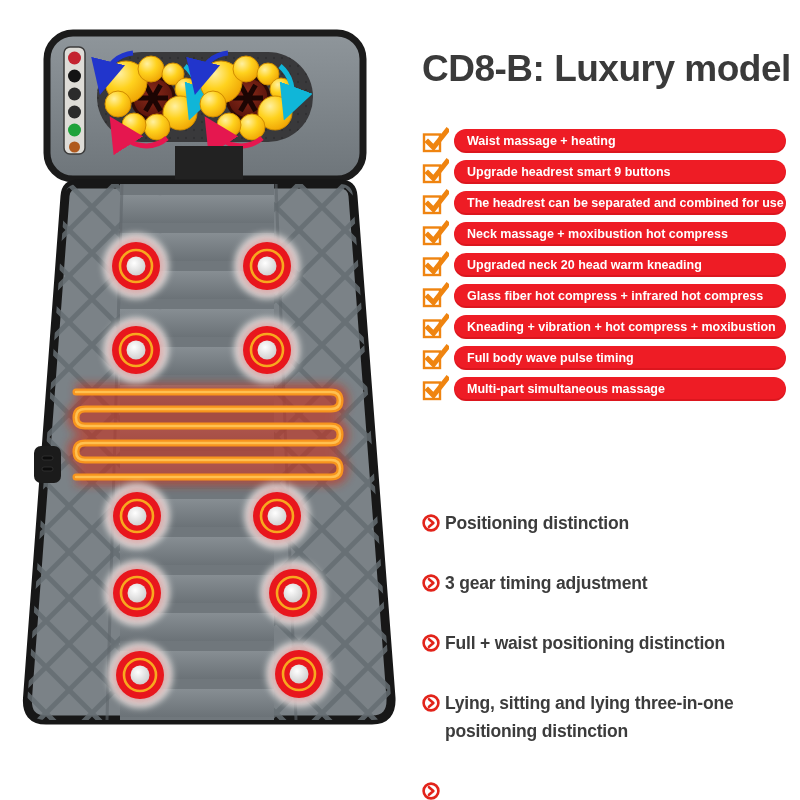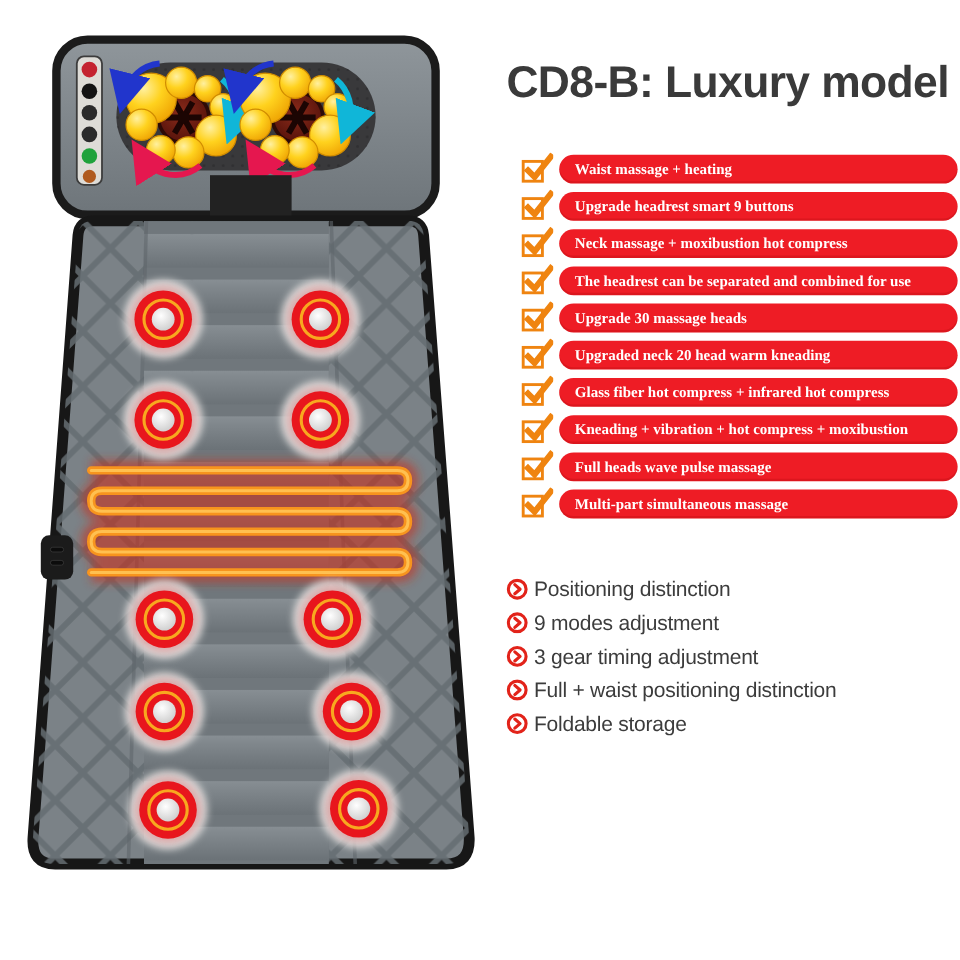--- a/index.html
+++ b/index.html
@@ -7,32 +7,32 @@
   .stage{position:relative;width:640px;height:800px;background:#fff;}
 
   
   .mat-svg{position:absolute;left:0;top:0;}
 
   
   .page-title{
     position:absolute;left:422px;top:48px;width:370px;
     font-size:37px;font-weight:bold;color:#3a3a3a;letter-spacing:-0.5px;margin:0;
   }
-  .banner-list{position:absolute;left:434px;top:129px;width:364px;font-family:Liberation Serif, serif;}
+  .banner-list{position:absolute;left:422px;top:129px;width:364px;}
   .banner-row{display:flex;align-items:center;height:24px;margin-bottom:7px;}
   .check-icon{width:27px;height:26px;flex:0 0 27px;margin-right:5px;margin-top:-2px;}
   .pill{
     flex:1;height:24px;line-height:24px;background:#ee1c25;border-radius:12.5px;
     color:#ffffff;font-size:12.5px;font-weight:bold;padding:0 6px 0 13px;
     white-space:nowrap;overflow:hidden;box-shadow:inset 0 -2px 0 rgba(140,0,0,.18);
   }
   .bullet-list{position:absolute;left:422px;top:477px;width:356px;}
   .bullet-item{
-    position:relative;padding-left:23px;font-size:17.5px;font-weight:normal;
-    color:#3c3c3c;line-height:28px;letter-spacing:-0.2px;
+    position:relative;padding-left:23px;font-size:17.5px;font-weight:bold;
+    color:#3c3c3c;line-height:28px;letter-spacing:-0.2px;margin-top:32px;
   }
   .bullet-icon{position:absolute;left:0;top:5px;width:18px;height:18px;}
   .wrap-narrow{display:inline-block;max-width:292px;vertical-align:top;}
 </style>
 </head>
 <body>
 
 <div class="stage">
 
   <svg class="mat-svg" width="420" height="760" viewBox="0 0 420 760">
@@ -197,41 +197,34 @@
           <rect x="2" y="7.5" width="16" height="16.5" fill="none" stroke="#ef8410" stroke-width="2.4"></rect>
           <path d="M6 15 L11.5 20.5 L25 3.5" fill="none" stroke="#ef8410" stroke-width="5" stroke-linecap="square"></path>
         </svg>
       <div class="pill">Upgrade headrest smart 9 buttons</div>
     </div>
     <div class="banner-row">
       <svg class="check-icon" viewBox="0 0 27 26">
           <rect x="2" y="7.5" width="16" height="16.5" fill="none" stroke="#ef8410" stroke-width="2.4"></rect>
           <path d="M6 15 L11.5 20.5 L25 3.5" fill="none" stroke="#ef8410" stroke-width="5" stroke-linecap="square"></path>
         </svg>
+      <div class="pill">The headrest can be separated and combined for use</div>
+    </div>
+    <div class="banner-row">
+      <svg class="check-icon" viewBox="0 0 27 26">
+          <rect x="2" y="7.5" width="16" height="16.5" fill="none" stroke="#ef8410" stroke-width="2.4"></rect>
+          <path d="M6 15 L11.5 20.5 L25 3.5" fill="none" stroke="#ef8410" stroke-width="5" stroke-linecap="square"></path>
+        </svg>
       <div class="pill">Neck massage + moxibustion hot compress</div>
     </div>
     <div class="banner-row">
       <svg class="check-icon" viewBox="0 0 27 26">
           <rect x="2" y="7.5" width="16" height="16.5" fill="none" stroke="#ef8410" stroke-width="2.4"></rect>
           <path d="M6 15 L11.5 20.5 L25 3.5" fill="none" stroke="#ef8410" stroke-width="5" stroke-linecap="square"></path>
         </svg>
-      <div class="pill">The headrest can be separated and combined for use</div>
-    </div>
-    <div class="banner-row">
-      <svg class="check-icon" viewBox="0 0 27 26">
-          <rect x="2" y="7.5" width="16" height="16.5" fill="none" stroke="#ef8410" stroke-width="2.4"></rect>
-          <path d="M6 15 L11.5 20.5 L25 3.5" fill="none" stroke="#ef8410" stroke-width="5" stroke-linecap="square"></path>
-        </svg>
-      <div class="pill">Upgrade 30 massage heads</div>
-    </div>
-    <div class="banner-row">
-      <svg class="check-icon" viewBox="0 0 27 26">
-          <rect x="2" y="7.5" width="16" height="16.5" fill="none" stroke="#ef8410" stroke-width="2.4"></rect>
-          <path d="M6 15 L11.5 20.5 L25 3.5" fill="none" stroke="#ef8410" stroke-width="5" stroke-linecap="square"></path>
-        </svg>
       <div class="pill">Upgraded neck 20 head warm kneading</div>
     </div>
     <div class="banner-row">
       <svg class="check-icon" viewBox="0 0 27 26">
           <rect x="2" y="7.5" width="16" height="16.5" fill="none" stroke="#ef8410" stroke-width="2.4"></rect>
           <path d="M6 15 L11.5 20.5 L25 3.5" fill="none" stroke="#ef8410" stroke-width="5" stroke-linecap="square"></path>
         </svg>
       <div class="pill">Glass fiber hot compress + infrared hot compress</div>
     </div>
     <div class="banner-row">
@@ -239,21 +232,21 @@
           <rect x="2" y="7.5" width="16" height="16.5" fill="none" stroke="#ef8410" stroke-width="2.4"></rect>
           <path d="M6 15 L11.5 20.5 L25 3.5" fill="none" stroke="#ef8410" stroke-width="5" stroke-linecap="square"></path>
         </svg>
       <div class="pill">Kneading + vibration + hot compress + moxibustion</div>
     </div>
     <div class="banner-row">
       <svg class="check-icon" viewBox="0 0 27 26">
           <rect x="2" y="7.5" width="16" height="16.5" fill="none" stroke="#ef8410" stroke-width="2.4"></rect>
           <path d="M6 15 L11.5 20.5 L25 3.5" fill="none" stroke="#ef8410" stroke-width="5" stroke-linecap="square"></path>
         </svg>
-      <div class="pill">Full heads wave pulse massage</div>
+      <div class="pill">Full body wave pulse timing</div>
     </div>
     <div class="banner-row">
       <svg class="check-icon" viewBox="0 0 27 26">
           <rect x="2" y="7.5" width="16" height="16.5" fill="none" stroke="#ef8410" stroke-width="2.4"></rect>
           <path d="M6 15 L11.5 20.5 L25 3.5" fill="none" stroke="#ef8410" stroke-width="5" stroke-linecap="square"></path>
         </svg>
       <div class="pill">Multi-part simultaneous massage</div>
     </div>
   </div>
 
@@ -263,38 +256,37 @@
           <circle cx="9" cy="9" r="7.4" fill="#ffffff" stroke="#e2231a" stroke-width="2.6"></circle>
           <path d="M7 5.2 L11.4 9 L7 12.8" fill="none" stroke="#e2231a" stroke-width="2.6" stroke-linecap="round" stroke-linejoin="round"></path>
         </svg>
       <span>Positioning distinction</span>
     </div>
     <div class="bullet-item">
       <svg class="bullet-icon" viewBox="0 0 18 18">
           <circle cx="9" cy="9" r="7.4" fill="#ffffff" stroke="#e2231a" stroke-width="2.6"></circle>
           <path d="M7 5.2 L11.4 9 L7 12.8" fill="none" stroke="#e2231a" stroke-width="2.6" stroke-linecap="round" stroke-linejoin="round"></path>
         </svg>
-      <span>9 modes adjustment</span>
-    </div>
-    <div class="bullet-item">
-      <svg class="bullet-icon" viewBox="0 0 18 18">
-          <circle cx="9" cy="9" r="7.4" fill="#ffffff" stroke="#e2231a" stroke-width="2.6"></circle>
-          <path d="M7 5.2 L11.4 9 L7 12.8" fill="none" stroke="#e2231a" stroke-width="2.6" stroke-linecap="round" stroke-linejoin="round"></path>
-        </svg>
       <span>3 gear timing adjustment</span>
     </div>
     <div class="bullet-item">
       <svg class="bullet-icon" viewBox="0 0 18 18">
           <circle cx="9" cy="9" r="7.4" fill="#ffffff" stroke="#e2231a" stroke-width="2.6"></circle>
           <path d="M7 5.2 L11.4 9 L7 12.8" fill="none" stroke="#e2231a" stroke-width="2.6" stroke-linecap="round" stroke-linejoin="round"></path>
         </svg>
       <span>Full + waist positioning distinction</span>
     </div>
     <div class="bullet-item">
       <svg class="bullet-icon" viewBox="0 0 18 18">
           <circle cx="9" cy="9" r="7.4" fill="#ffffff" stroke="#e2231a" stroke-width="2.6"></circle>
           <path d="M7 5.2 L11.4 9 L7 12.8" fill="none" stroke="#e2231a" stroke-width="2.6" stroke-linecap="round" stroke-linejoin="round"></path>
         </svg>
-      <span>Foldable storage</span>
+      <span class="wrap-narrow">Lying, sitting and lying three-in-one positioning distinction</span>
+    </div>
+    <div class="bullet-item">
+      <svg class="bullet-icon" viewBox="0 0 18 18">
+          <circle cx="9" cy="9" r="7.4" fill="#ffffff" stroke="#e2231a" stroke-width="2.6"></circle>
+          <path d="M7 5.2 L11.4 9 L7 12.8" fill="none" stroke="#e2231a" stroke-width="2.6" stroke-linecap="round" stroke-linejoin="round"></path>
+        </svg>
     </div>
   </div>
 
 </div>
 
 </body></html>

